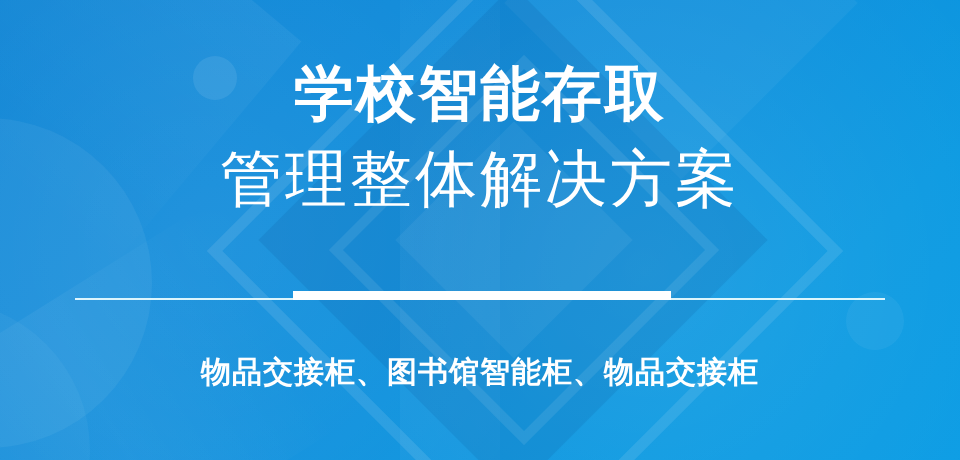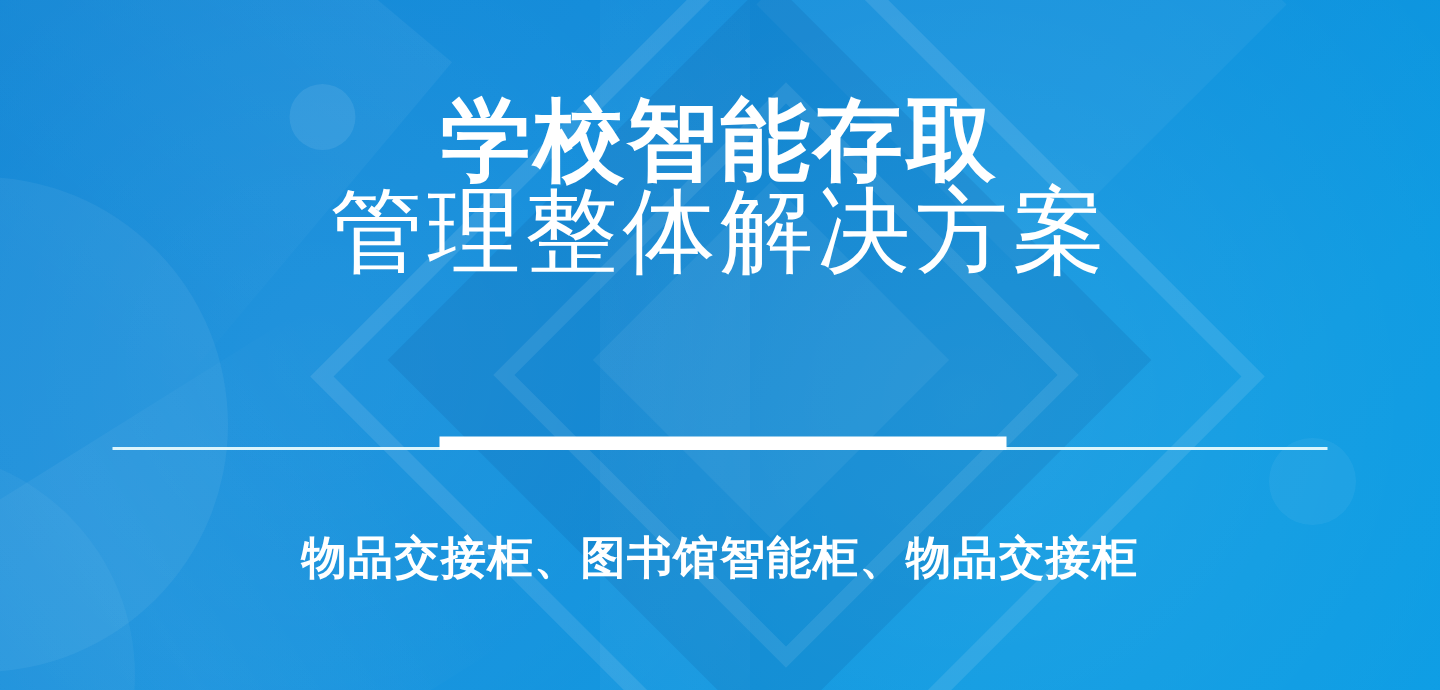--- a/index.html
+++ b/index.html
@@ -121,20 +121,21 @@
     font-size:60px;
     line-height:1.0;
     font-weight:700;
     color:#ffffff;
     letter-spacing:2px;
     text-align:center;
     white-space:nowrap;
   }
 
   .title-sub{
+    margin-top:24px;
     font-size:62px;
     line-height:1.0;
     font-weight:300;
     color:#ffffff;
     letter-spacing:3px;
     text-align:center;
     white-space:nowrap;
   }
 
   

